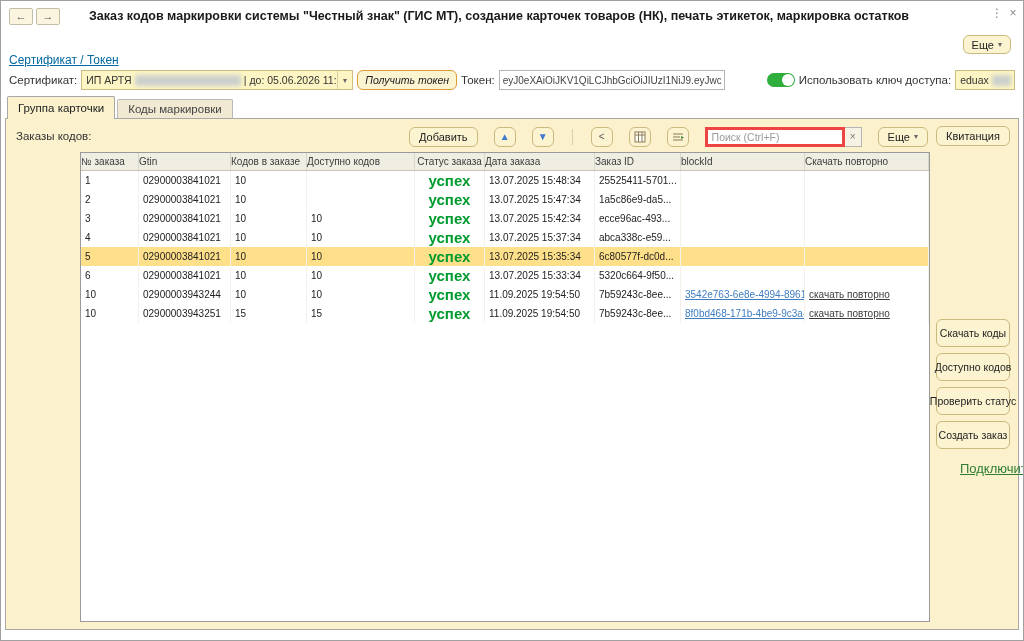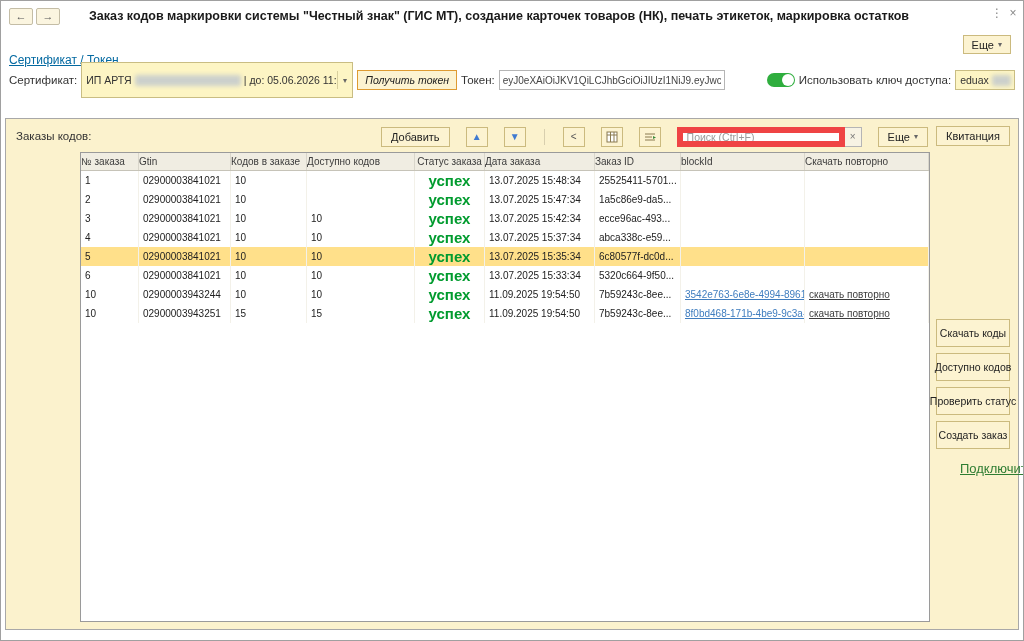--- a/index.html
+++ b/index.html
@@ -11,36 +11,36 @@
   
   .nav-btn { position:absolute; top:7px; width:24px; height:17px; background:#fbf5e0;
              border:1px solid #c4bda6; border-radius:2px; font-size:11px; color:#555;
              text-align:center; line-height:15px; cursor:pointer; }
   .nav-back { left:8px; } .nav-fwd { left:35px; }
   .page-title { position:absolute; left:88px; top:8px; font-size:12.5px; font-weight:bold; color:#1a1a1a; white-space:nowrap; }
   .win-icon { position:absolute; top:5px; font-size:12px; color:#8a8a8a; cursor:pointer; width:14px; text-align:center; }
   .kebab { left:989px; } .close { left:1005px; }
 
   .btn { display:inline-flex; align-items:center; justify-content:center;
-         background:#fcf3d1; border:1px solid #cbba7e; border-radius:0;
+         background:#fcf3d1; border:1px solid #cbba7e; border-radius:6px;
          font-size:11px; color:#222; cursor:pointer; white-space:nowrap; }
   .chev { font-size:8px; color:#666; margin-left:4px; }
 
   .more-top { position:absolute; right:12px; top:34px; height:19px; padding:0 8px; }
 
   .cert-link { position:absolute; left:8px; top:52px; font-size:12px; color:#0369a1;
                text-decoration:underline; cursor:pointer; }
 
   
   .cert-row { position:absolute; left:8px; right:8px; top:68px; height:22px;
               display:flex; align-items:center; gap:4px; }
   .lbl { font-size:11.5px; color:#333; white-space:nowrap; }
   .field { height:20px; border:1px solid #b5b5b5; background:#fff; font-size:10px;
            color:#444; padding:0 3px; }
-  .combo { display:flex; align-items:center; width:272px; height:36px; background:#fdf5c4;
+  .combo { display:flex; align-items:center; width:272px; height:20px; background:#fdf5c4;
            border:1px solid #c9bd83; font-size:10.5px; color:#333; padding-left:4px; overflow:hidden; }
   .combo .val { white-space:nowrap; }
   .redacted { display:inline-block; height:11px; border-radius:2px; background:#ccd0cc;
               filter:blur(2px); margin:0 3px; vertical-align:middle; }
   .red-cert { width:108px; } .red-key { width:46px; }
   .combo-arrow { margin-left:auto; width:16px; height:18px; border-left:1px solid #d8cf9d;
                  font-size:8px; color:#666; display:flex; align-items:center; justify-content:center; cursor:pointer; }
   .get-token { height:20px; padding:8px 7px; border:1px solid #de9b32; font-size:10.5px;font-style:italic; }
   .token-input { width:226px; }
   .toggle { width:28px; height:14px; border-radius:7px; background:#2fae3e; position:relative;
@@ -64,21 +64,21 @@
            background:#fbf2cd; border:1px solid #a8a8a8; }
   .orders-caption { position:absolute; left:10px; top:11px; font-size:11.5px; color:#333; }
 
   .toolbar { position:absolute; top:7px; right:90px; height:21px; display:flex;
              align-items:center; gap:16px; }
   .tb-btn { height:20px; padding:0 9px; }
   .icon-btn { width:22px; height:20px; padding:0; }
   .arrow-up { color:#3f7ad1; font-size:10px; } .arrow-dn { color:#3f7ad1; font-size:10px; }
   .tb-sep { width:1px; height:16px; background:#d8cfae; margin:0 2px; }
   .search-wrap { display:flex; align-items:center; }
-  .search-input { width:168px; height:20px; border:6px solid #ef4444; background:#fff;
+  .search-input { width:140px; height:20px; border:3px solid #ef4444; background:#fff;
                   font-size:10.5px; padding:0 4px; color:#333; }
   .search-input::placeholder { color:#9a9a9a; }
   .search-clear { width:17px; height:20px; border:1px solid #b5b5b5; border-left:none;
                   background:#f7f3e4; color:#777; font-size:10px; display:flex;
                   align-items:center; justify-content:center; cursor:pointer; }
   .receipt { position:absolute; top:7px; right:8px; width:74px; height:20px; }
 
   
   .table { position:absolute; left:74px; top:33px; width:850px; height:470px;
            background:#fff; border:1px solid #9a9a9a; overflow:hidden; }
@@ -133,20 +133,24 @@
     <span class="lbl">Токен:</span>
     <input class="field token-input" value="eyJ0eXAiOiJKV1QiLCJhbGciOiJIUzI1NiJ9.eyJwcm9kdWN0X2dyb3Vw" style="">
     <div class="toggle"></div>
     <span class="lbl">Использовать ключ доступа:</span>
     <div class="key-field">
       <span>eduax</span>
       <span class="redacted red-key"></span>
     </div>
   </div>
 
+  <div class="tabs">
+    <div class="tab active">Группа карточки</div>
+    <div class="tab inactive">Коды маркировки</div>
+  </div>
 
   <div class="panel">
     <div class="orders-caption">Заказы кодов:</div>
 
     <div class="toolbar">
       <div class="btn tb-btn">Добавить</div>
       <div class="btn icon-btn">
           <span class="arrow-up">▲</span>
         </div>
       <div class="btn icon-btn">

